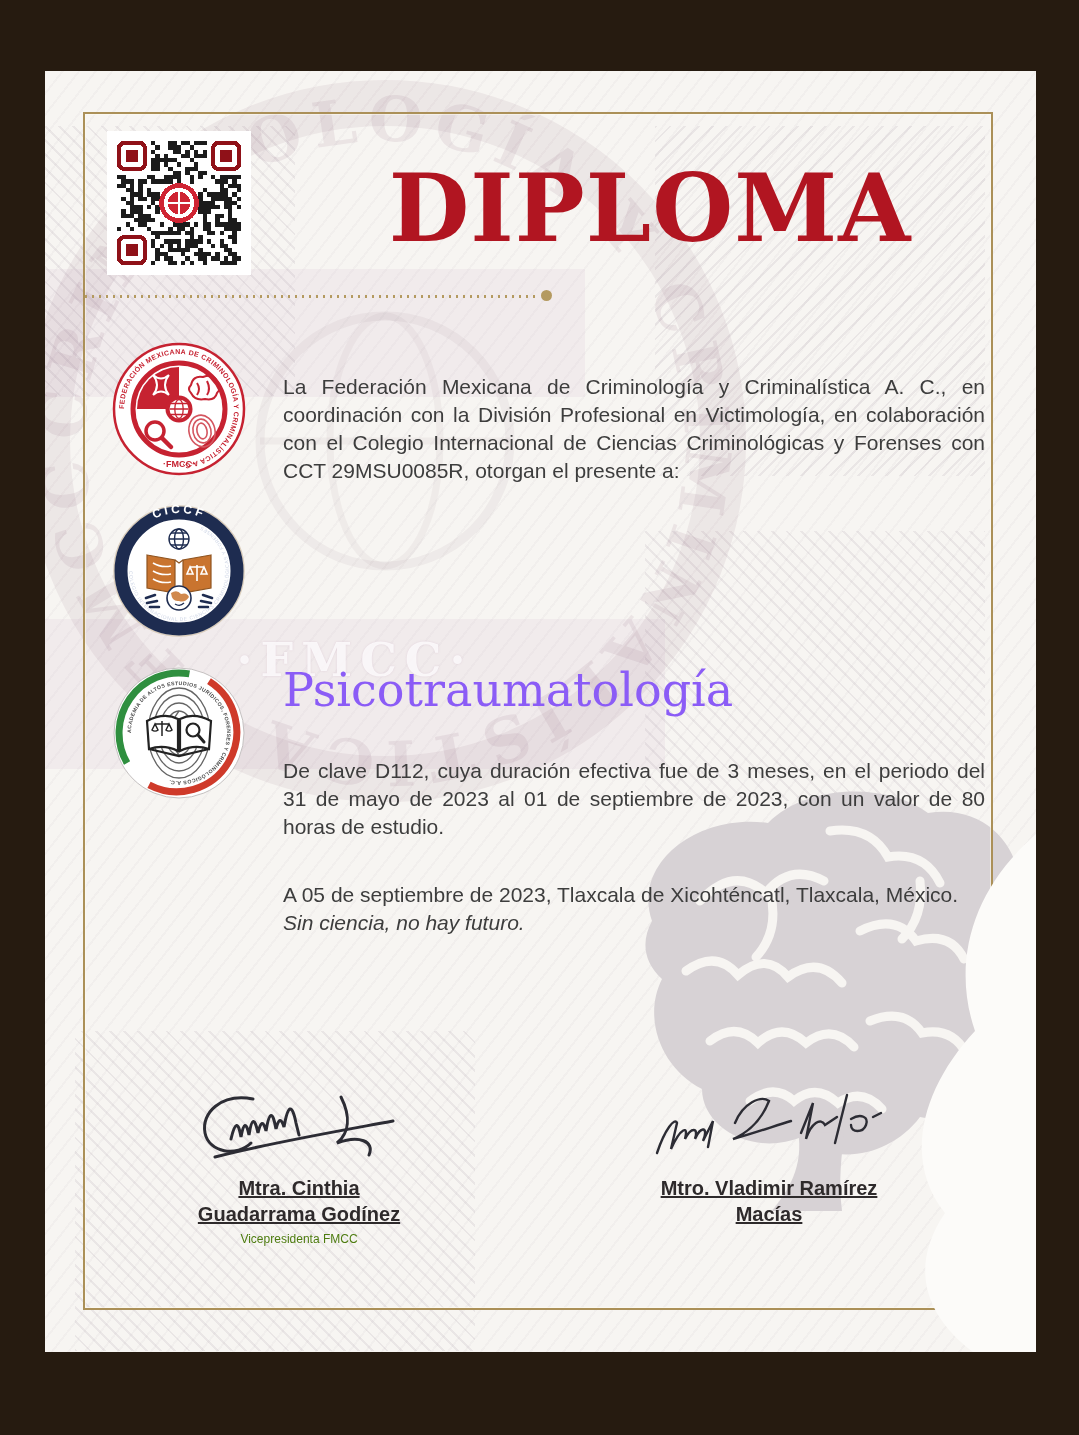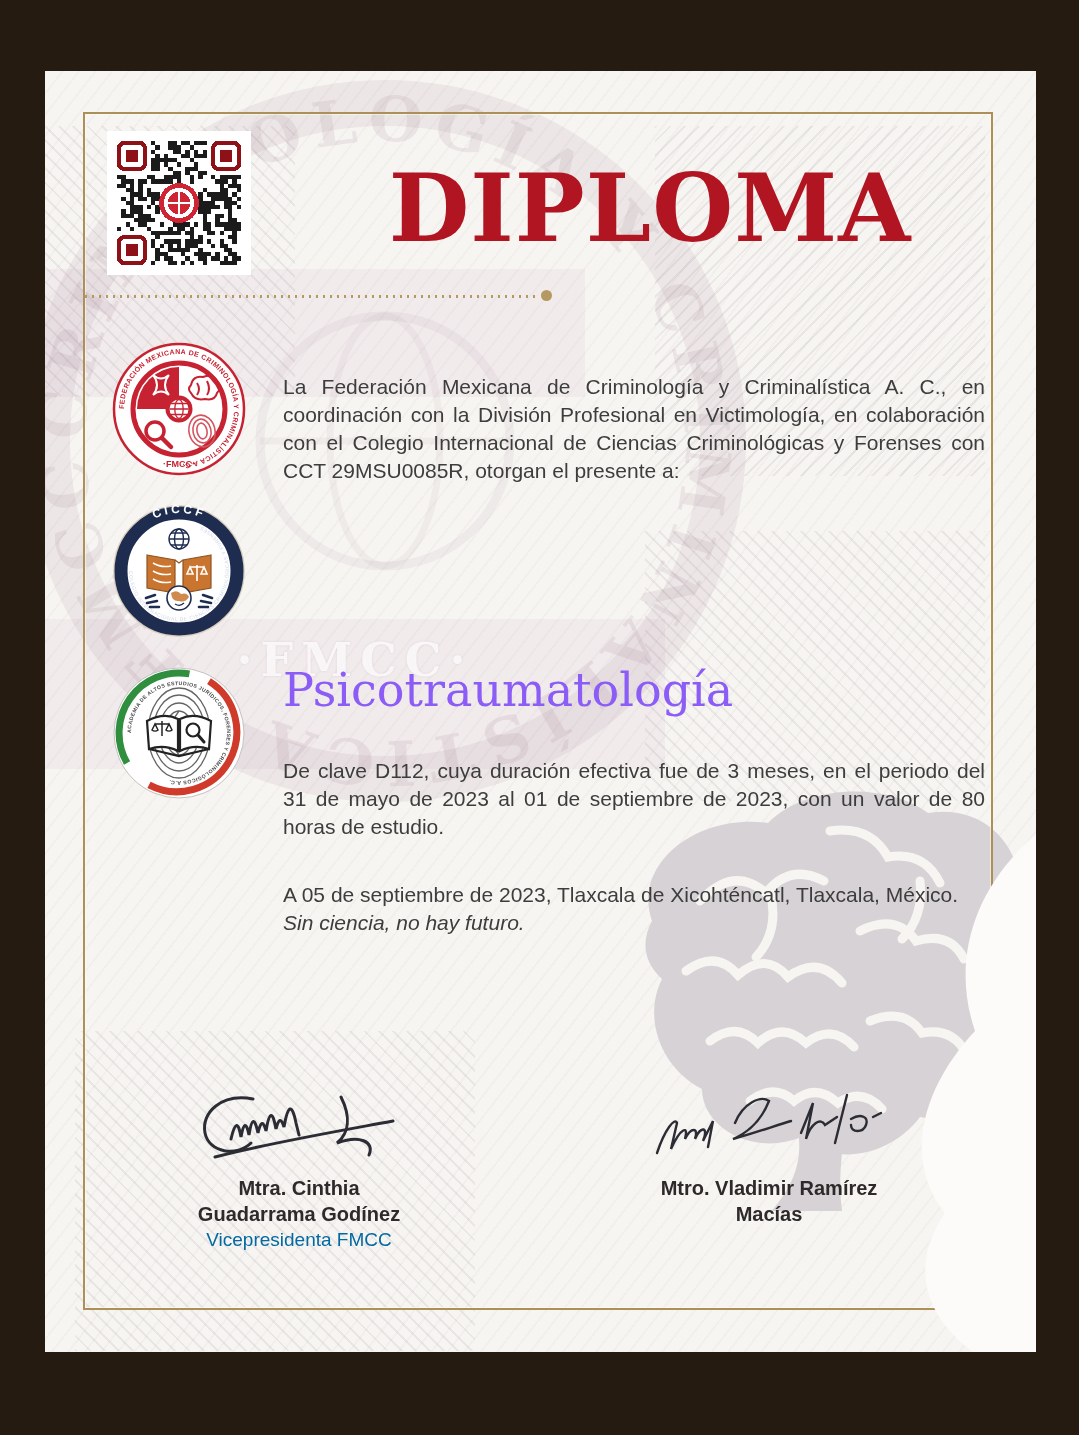--- a/index.html
+++ b/index.html
@@ -33,22 +33,22 @@
   #para1{top:262px;margin-top:40px;} #para2{top:485px;} #para3{top:686px;}
   #recipient{top:403px;font-family:"DejaVu Serif","Liberation Serif",serif;font-weight:700;
     font-size:41px;color:#1d1d1d;}
   #program{top:592px;font-family:"DejaVu Serif","Liberation Serif",serif;font-weight:400;
     font-size:46px;color:#8b5cf6;}
   #dateblock{top:810px;text-align:left;padding-right:10px;box-sizing:border-box;}
   #motto-line{font-style:italic;}
   .sig{top:1010px;text-align:center;}
   #sig1{left:138px;width:232px;} #sig2{left:362px;width:238px;} #sig3{left:576px;width:296px;}
   .sig svg{display:block;margin:0 auto;}
-  .sig-name{margin-top:6px;font-weight:bold;font-size:20px;line-height:26px;color:#2e2a2b;}
-  .sig-role{font-size:19px;line-height:25px;color:#0369a1;}
+  .sig-name{margin-top:6px;font-weight:bold;font-size:20px;line-height:26px;color:#2e2a2b;text-decoration:underline;}
+  .sig-role{font-size:12px;line-height:25px;color:#4d7c0f;}
   #wm-fmcc-text{left:150px;top:562px;width:320px;text-align:center;z-index:2;position:absolute;
     font-family:"DejaVu Serif",serif;font-weight:700;font-size:46px;letter-spacing:8px;
     color:rgba(255,255,255,.8);text-shadow:0 0 2px rgba(210,180,200,.5);pointer-events:none;}
 </style>
 </head>
 <body>
 
 <div id="frame"></div>
 
 <div id="paper">

